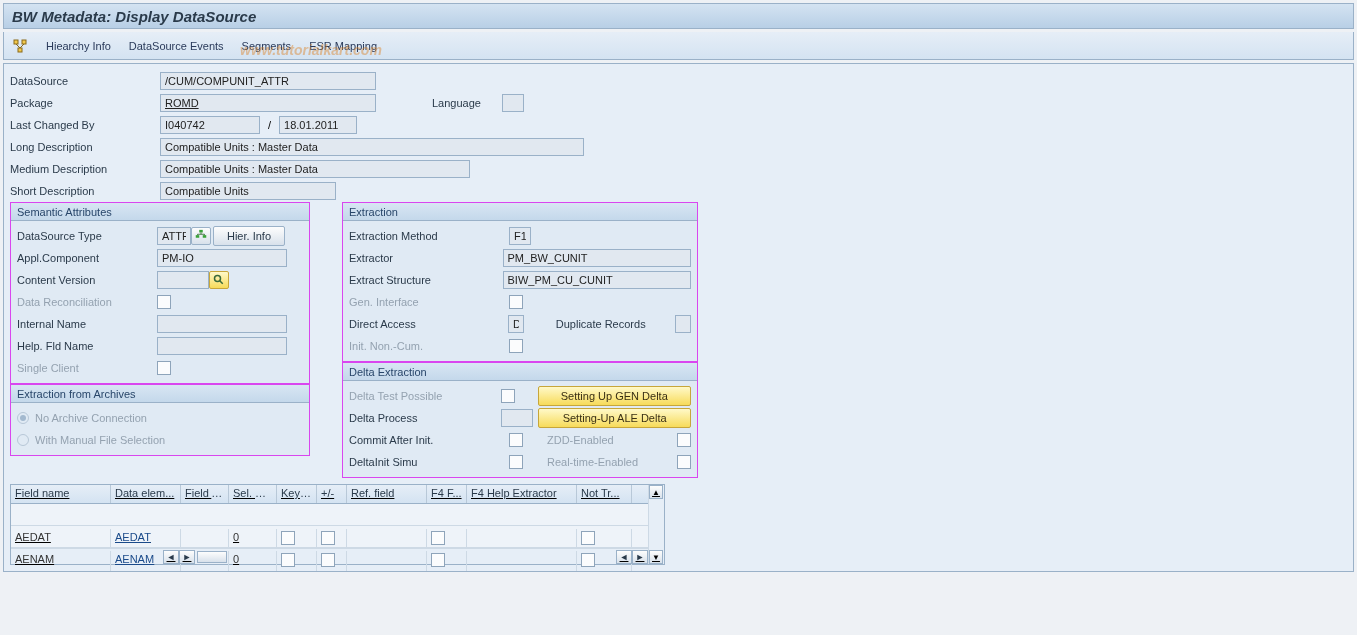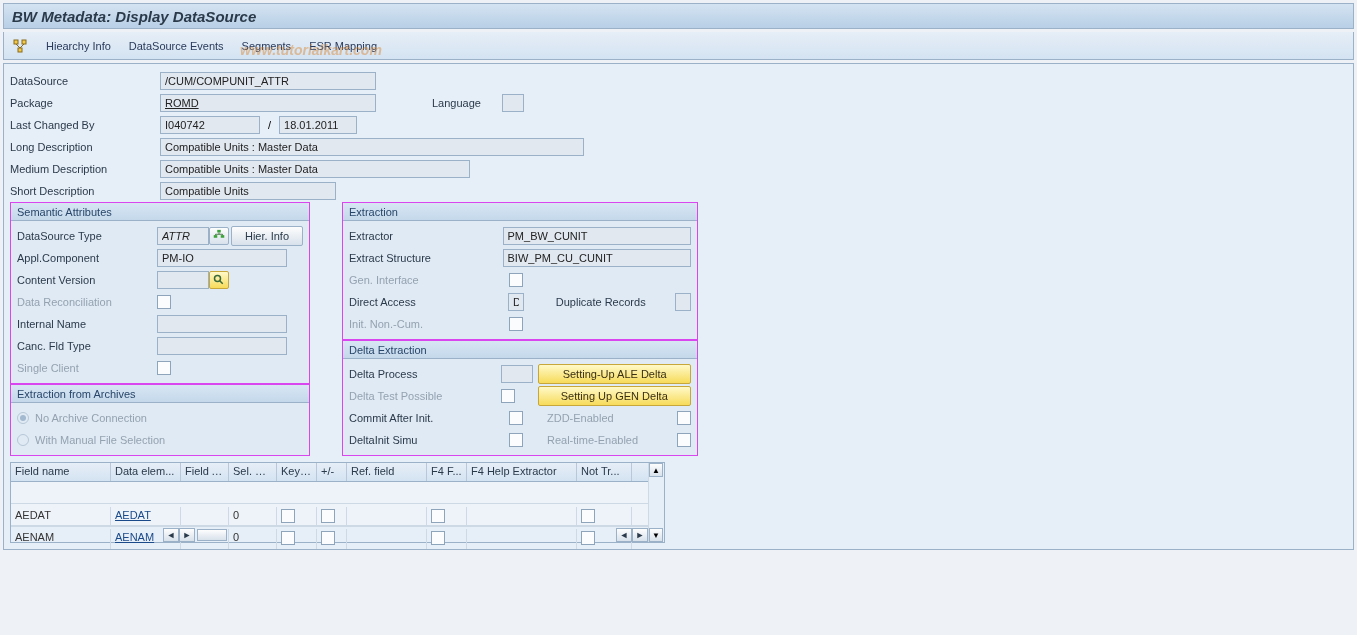--- a/index.html
+++ b/index.html
@@ -20,21 +20,21 @@
     .flabel { width: 140px; display: inline-block; color: #2a3a4a; }
     .iconbtn { background: linear-gradient(#fdfdfd,#d8e1eb); border: 1px solid #9ab1c8; height: 18px; width: 20px; display: inline-flex; align-items: center; justify-content: center; cursor: pointer; border-radius: 2px; }
     .btn { background: linear-gradient(#fdfdfd,#d8e1eb); border: 1px solid #9ab1c8; height: 20px; padding: 0 10px; cursor: pointer; border-radius: 2px; color: #2a3a4a; }
     .btn.gold { background: linear-gradient(#fff9c8,#f7db5a); border: 1px solid #c7a63a; color: #3a3015; }
     .chk { width: 14px; height: 14px; background: #fbfcfd; border: 1px solid #8ea4ba; display: inline-block; }
     .radio { width: 12px; height: 12px; border: 1px solid #8ea4ba; border-radius: 50%; display: inline-block; position: relative; }
     .radio.sel::after { content: ''; width: 6px; height: 6px; background: #6789ab; border-radius: 50%; position: absolute; top: 2px; left: 2px; }
     .columns { display: flex; gap: 8px; align-items: flex-start; }
     .col-left { width: 300px; }
     .col-right { width: 380px; padding-left: 24px; }
-    .tbl { border: 1px solid #9ab1c8; margin-top: 6px; background: #fff; width: 655px; }
+    .tbl { border: 1px solid #9ab1c8; margin-top: 6px; background: #fff; width: 655px; text-decoration: underline; }
     .tbl-head { display: flex; background: linear-gradient(#e6eef7,#d4e3f2); border-bottom: 1px solid #9ab1c8; }
     .th { border-right: 1px solid #b8c8d8; padding: 2px 4px; color: #2a3a4a; height: 18px; overflow: hidden; white-space: nowrap; text-overflow: ellipsis; }
     .tbl-row { display: flex; background: #eef3f9; border-bottom: 1px solid #cdd9e5; height: 22px; align-items: center; }
     .td { border-right: 1px solid #cdd9e5; padding: 2px 4px; color: #333; height: 20px; overflow: hidden; white-space: nowrap; margin-top: 48px; }
     .link { color: #1a4a8a; text-decoration: underline; }
     .hscroll { display: flex; align-items: center; background: #e6eef7; height: 16px; border-top: 1px solid #cdd9e5; }
     .arrow { width: 16px; height: 14px; background: linear-gradient(#fdfdfd,#d8e1eb); border: 1px solid #9ab1c8; display: flex; align-items: center; justify-content: center; color: #2a3a4a; font-size: 9px; cursor: pointer; }
     .scroll-thumb { width: 30px; height: 12px; background: linear-gradient(#fdfdfd,#d8e1eb); border: 1px solid #9ab1c8; margin: 0 2px; }
     .vscroll-stub { width: 16px; background: #e6eef7; border-left: 1px solid #cdd9e5; display: flex; flex-direction: column; justify-content: space-between; }
     .vsbtn { width: 14px; height: 14px; background: linear-gradient(#fdfdfd,#d8e1eb); border: 1px solid #9ab1c8; font-size: 8px; display: flex; align-items: center; justify-content: center; }
@@ -96,21 +96,21 @@
   </div>
 
   <div class="columns">
     <div class="col-left">
 
       <div class="panel">
         <div class="panel-head">Semantic Attributes</div>
         <div class="panel-body">
           <div class="form-row">
             <span class="flabel">DataSource Type</span>
-            <input type="text" class="fld ro" style="width: 52px; font-style: italic;" readonly="" value="ATTR">
+            <input type="text" class="fld ro" style="width: 34px;" readonly="" value="ATTR">
             <span class="iconbtn">
                 <svg width="14" height="14" viewBox="0 0 16 16">
                   <rect x="6" y="1" width="4" height="3" fill="#3aa33a"></rect>
                   <rect x="2" y="7" width="4" height="3" fill="#3aa33a"></rect>
                   <rect x="10" y="7" width="4" height="3" fill="#3aa33a"></rect>
                   <line x1="8" y1="4" x2="8" y2="6" stroke="#3a6a3a"></line>
                   <line x1="4" y1="6" x2="12" y2="6" stroke="#3a6a3a"></line>
                   <line x1="4" y1="6" x2="4" y2="7" stroke="#3a6a3a"></line>
                   <line x1="12" y1="6" x2="12" y2="7" stroke="#3a6a3a"></line>
                 </svg>
@@ -133,21 +133,21 @@
           </div>
           <div class="form-row">
             <span class="flabel disabled">Data Reconciliation</span>
             <span class="chk"></span>
           </div>
           <div class="form-row">
             <span class="flabel">Internal Name</span>
             <input type="text" class="fld ro" style="width: 130px;" readonly="" value="">
           </div>
           <div class="form-row">
-            <span class="flabel">Canc. Fld Type</span>
+            <span class="flabel">Help. Fld Name</span>
             <input type="text" class="fld ro" style="width: 130px;" readonly="" value="">
           </div>
           <div class="form-row">
             <span class="flabel disabled">Single Client</span>
             <span class="chk"></span>
           </div>
         </div>
       </div>
 
       <div class="panel">
@@ -163,20 +163,24 @@
           </div>
         </div>
       </div>
     </div>
 
     <div class="col-right">
 
       <div class="panel">
         <div class="panel-head">Extraction</div>
         <div class="panel-body">
+          <div class="form-row">
+            <span class="flabel" style="width:160px">Extraction Method</span>
+            <input type="text" class="fld ro" style="width: 22px;" readonly="" value="F1">
+          </div>
           <div class="form-row">
             <span class="flabel" style="width:160px">Extractor</span>
             <input type="text" class="fld ro" style="width: 196px;" readonly="" value="PM_BW_CUNIT">
           </div>
           <div class="form-row">
             <span class="flabel" style="width:160px">Extract Structure</span>
             <input type="text" class="fld ro" style="width: 196px;" readonly="" value="BIW_PM_CU_CUNIT">
           </div>
           <div class="form-row">
             <span class="flabel disabled" style="width:160px">Gen. Interface</span>
@@ -193,30 +197,30 @@
             <span class="flabel disabled" style="width:160px">Init. Non.-Cum.</span>
             <span class="chk"></span>
           </div>
         </div>
       </div>
 
       <div class="panel">
         <div class="panel-head">Delta Extraction</div>
         <div class="panel-body">
           <div class="form-row">
+            <span class="flabel disabled" style="width:160px">Delta Test Possible</span>
+            <span class="chk"></span>
+            <span style="width:24px"></span>
+            <button class="btn gold" style="width:160px">Setting Up GEN Delta</button>
+          </div>
+          <div class="form-row">
             <span class="flabel" style="width:160px">Delta Process</span>
             <input type="text" class="fld ro" style="width: 32px;" readonly="" value="">
             <span style="width:6px"></span>
             <button class="btn gold" style="width:160px">Setting-Up ALE Delta</button>
-          </div>
-          <div class="form-row">
-            <span class="flabel disabled" style="width:160px">Delta Test Possible</span>
-            <span class="chk"></span>
-            <span style="width:24px"></span>
-            <button class="btn gold" style="width:160px">Setting Up GEN Delta</button>
           </div>
           <div class="form-row">
             <span class="flabel" style="width:160px">Commit After Init.</span>
             <span class="chk"></span>
             <span style="width:24px"></span>
             <span class="flabel disabled" style="width:130px">ZDD-Enabled</span>
             <span class="chk"></span>
           </div>
           <div class="form-row">
             <span class="flabel" style="width:160px">DeltaInit Simu</span>

